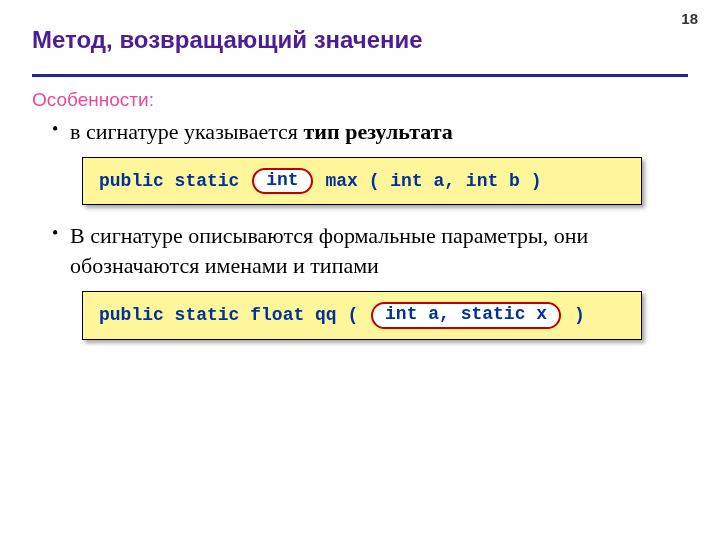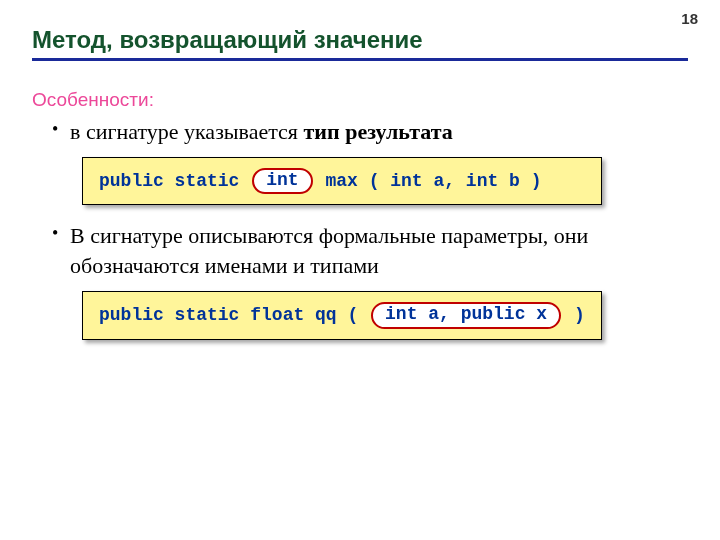--- a/index.html
+++ b/index.html
@@ -16,25 +16,25 @@
     position: absolute;
     top: 10px;
     right: 22px;
     font-size: 15px;
     font-weight: bold;
     color: #333;
   }
   h1.title {
     font-size: 24px;
     font-weight: bold;
-    color: #14532d;
+    color: #4c1d95;
     margin-top: 8px;
     border-bottom: 3px solid #1a2a99;
-    padding-bottom: 4px;
-    margin-bottom: 28px;
+    padding-bottom: 20px;
+    margin-bottom: 12px;
   }
   .subhead {
     color: #ec4899;
     font-size: 19px;
     font-weight: normal;
     margin-bottom: 6px;
   }
   ul.pts {
     list-style: none;
     padding-left: 24px;
@@ -50,21 +50,21 @@
   ul.pts > li::before {
     content: "•";
     position: absolute;
     left: -4px;
     top: 0;
     font-size: 18px;
   }
   .bold { font-weight: bold; }
   .code-block-wrap {
     margin: 10px 12px 16px 50px;
-    width: 520px;
+    width: 560px;
     position: relative;
   }
   .code-block {
     background: #fff59a;
     border: 1px solid #000;
     box-shadow: 3px 3px 4px rgba(0,0,0,0.35);
     padding: 10px 16px;
     font-family: "Courier New", monospace;
     font-weight: bold;
     font-size: 18px;
@@ -109,15 +109,15 @@
 </div>
 
 <ul class="pts">
   <li>
     <span>В сигнатуре описываются формальные параметры, они обозначаются именами и типами</span>
   </li>
 </ul>
 
 <div class="code-block-wrap">
   <div class="code-block">
-    <span>public static float qq ( </span><span class="pill">int a, public x</span><span> )</span>
+    <span>public static float qq ( </span><span class="pill">int a, static x</span><span> )</span>
   </div>
 </div>
 
 </body></html>

